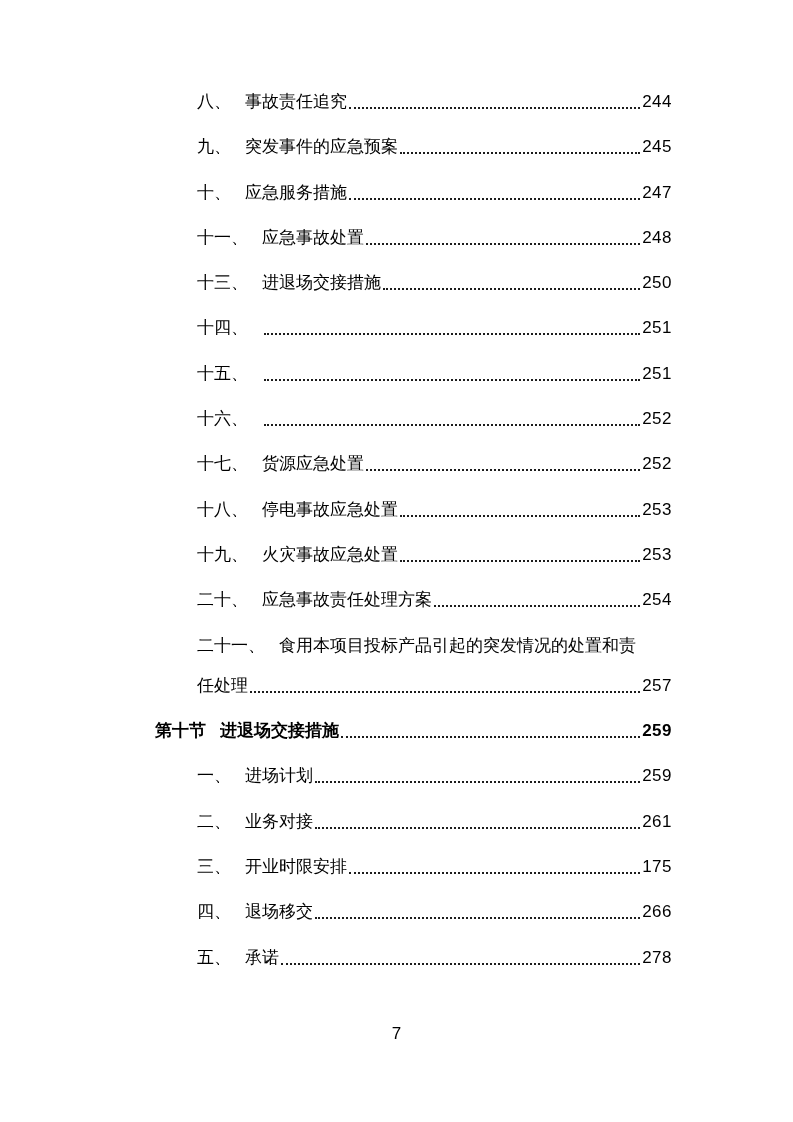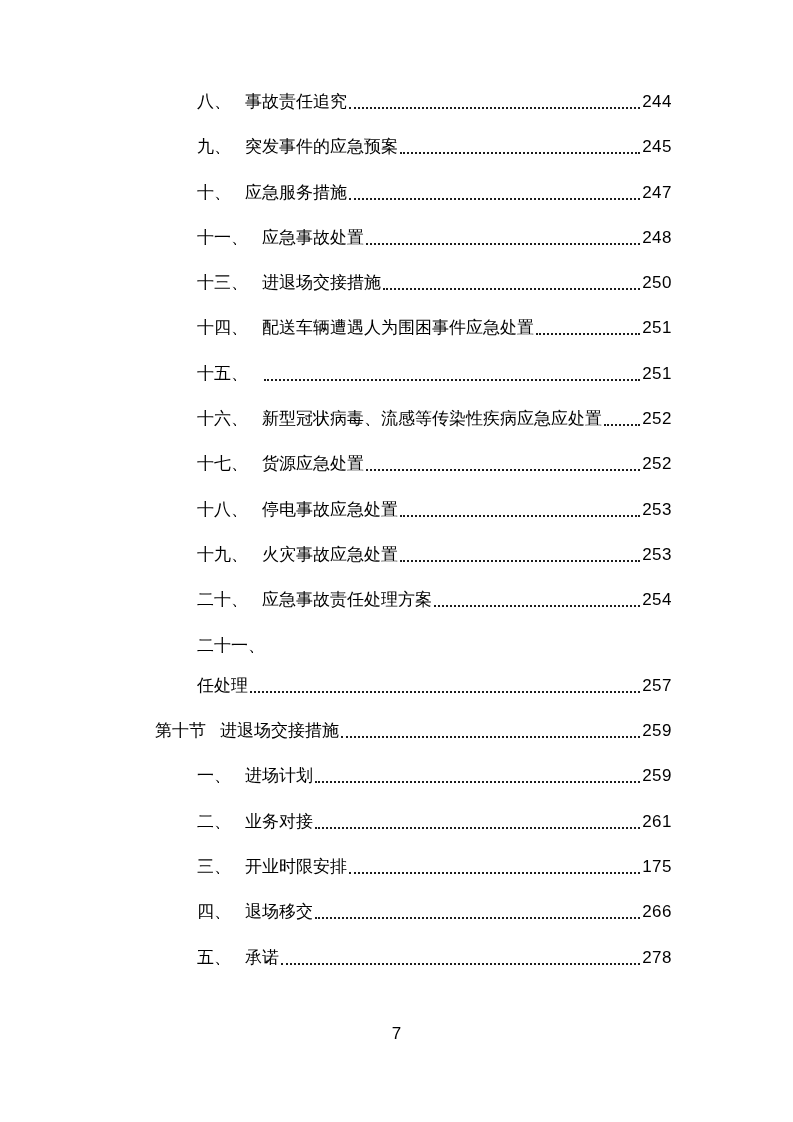--- a/index.html
+++ b/index.html
@@ -20,21 +20,21 @@
   .toc-row.wrapped { height:85.5px; }
   .line {
     display:flex;
     align-items:flex-end;
     height:24px;
     font-size:17px;
     line-height:24px;
     white-space:nowrap;
   }
   .lvl2 .line { margin-left:42px; }
-  .lvl1 .line { margin-left:0; }
+  .lvl1 .line { margin-left:0;font-weight:bold; }
   .wrapped .line2 { margin-top:16px; }
   .num { margin-right:14px; flex:0 0 auto; }
   .title { flex:0 1 auto; overflow:hidden; }
   .leader {
     flex:1 1 auto;
     min-width:6px;
     border-bottom:2.2px dotted #1c1c1c;
     margin:0 2px 5px 2px;
     align-self:flex-end;
   }
@@ -95,38 +95,36 @@
         <span class="num">十三、</span>
         <span class="title">进退场交接措施</span>
         <span class="leader"></span>
         <span class="pageno">250</span>
       </div>
     </div>
 
     <div class="toc-row lvl2">
       <div class="line">
         <span class="num">十四、</span>
-        <span class="title">配送车辆遭遇人为围困事件应急处置</span>
         <span class="leader"></span>
         <span class="pageno">251</span>
       </div>
     </div>
 
     <div class="toc-row lvl2">
       <div class="line">
         <span class="num">十五、</span>
         <span class="leader"></span>
         <span class="pageno">251</span>
       </div>
     </div>
 
     <div class="toc-row lvl2">
       <div class="line">
         <span class="num">十六、</span>
-        <span class="title">新型冠状病毒、流感等传染性疾病应急应处置</span>
         <span class="leader"></span>
         <span class="pageno">252</span>
       </div>
     </div>
 
     <div class="toc-row lvl2">
       <div class="line">
         <span class="num">十七、</span>
         <span class="title">货源应急处置</span>
         <span class="leader"></span>
@@ -157,20 +155,21 @@
         <span class="num">二十、</span>
         <span class="title">应急事故责任处理方案</span>
         <span class="leader"></span>
         <span class="pageno">254</span>
       </div>
     </div>
 
     <div class="toc-row lvl2 wrapped">
       <div class="line">
         <span class="num">二十一、</span>
+        <span class="title">食用本项目投标产品引起的突发情况的处置和责</span>
       </div>
       <div class="line line2">
         <span class="title">任处理</span>
         <span class="leader"></span>
         <span class="pageno">257</span>
       </div>
     </div>
 
     <div class="toc-row lvl1">
       <div class="line">

